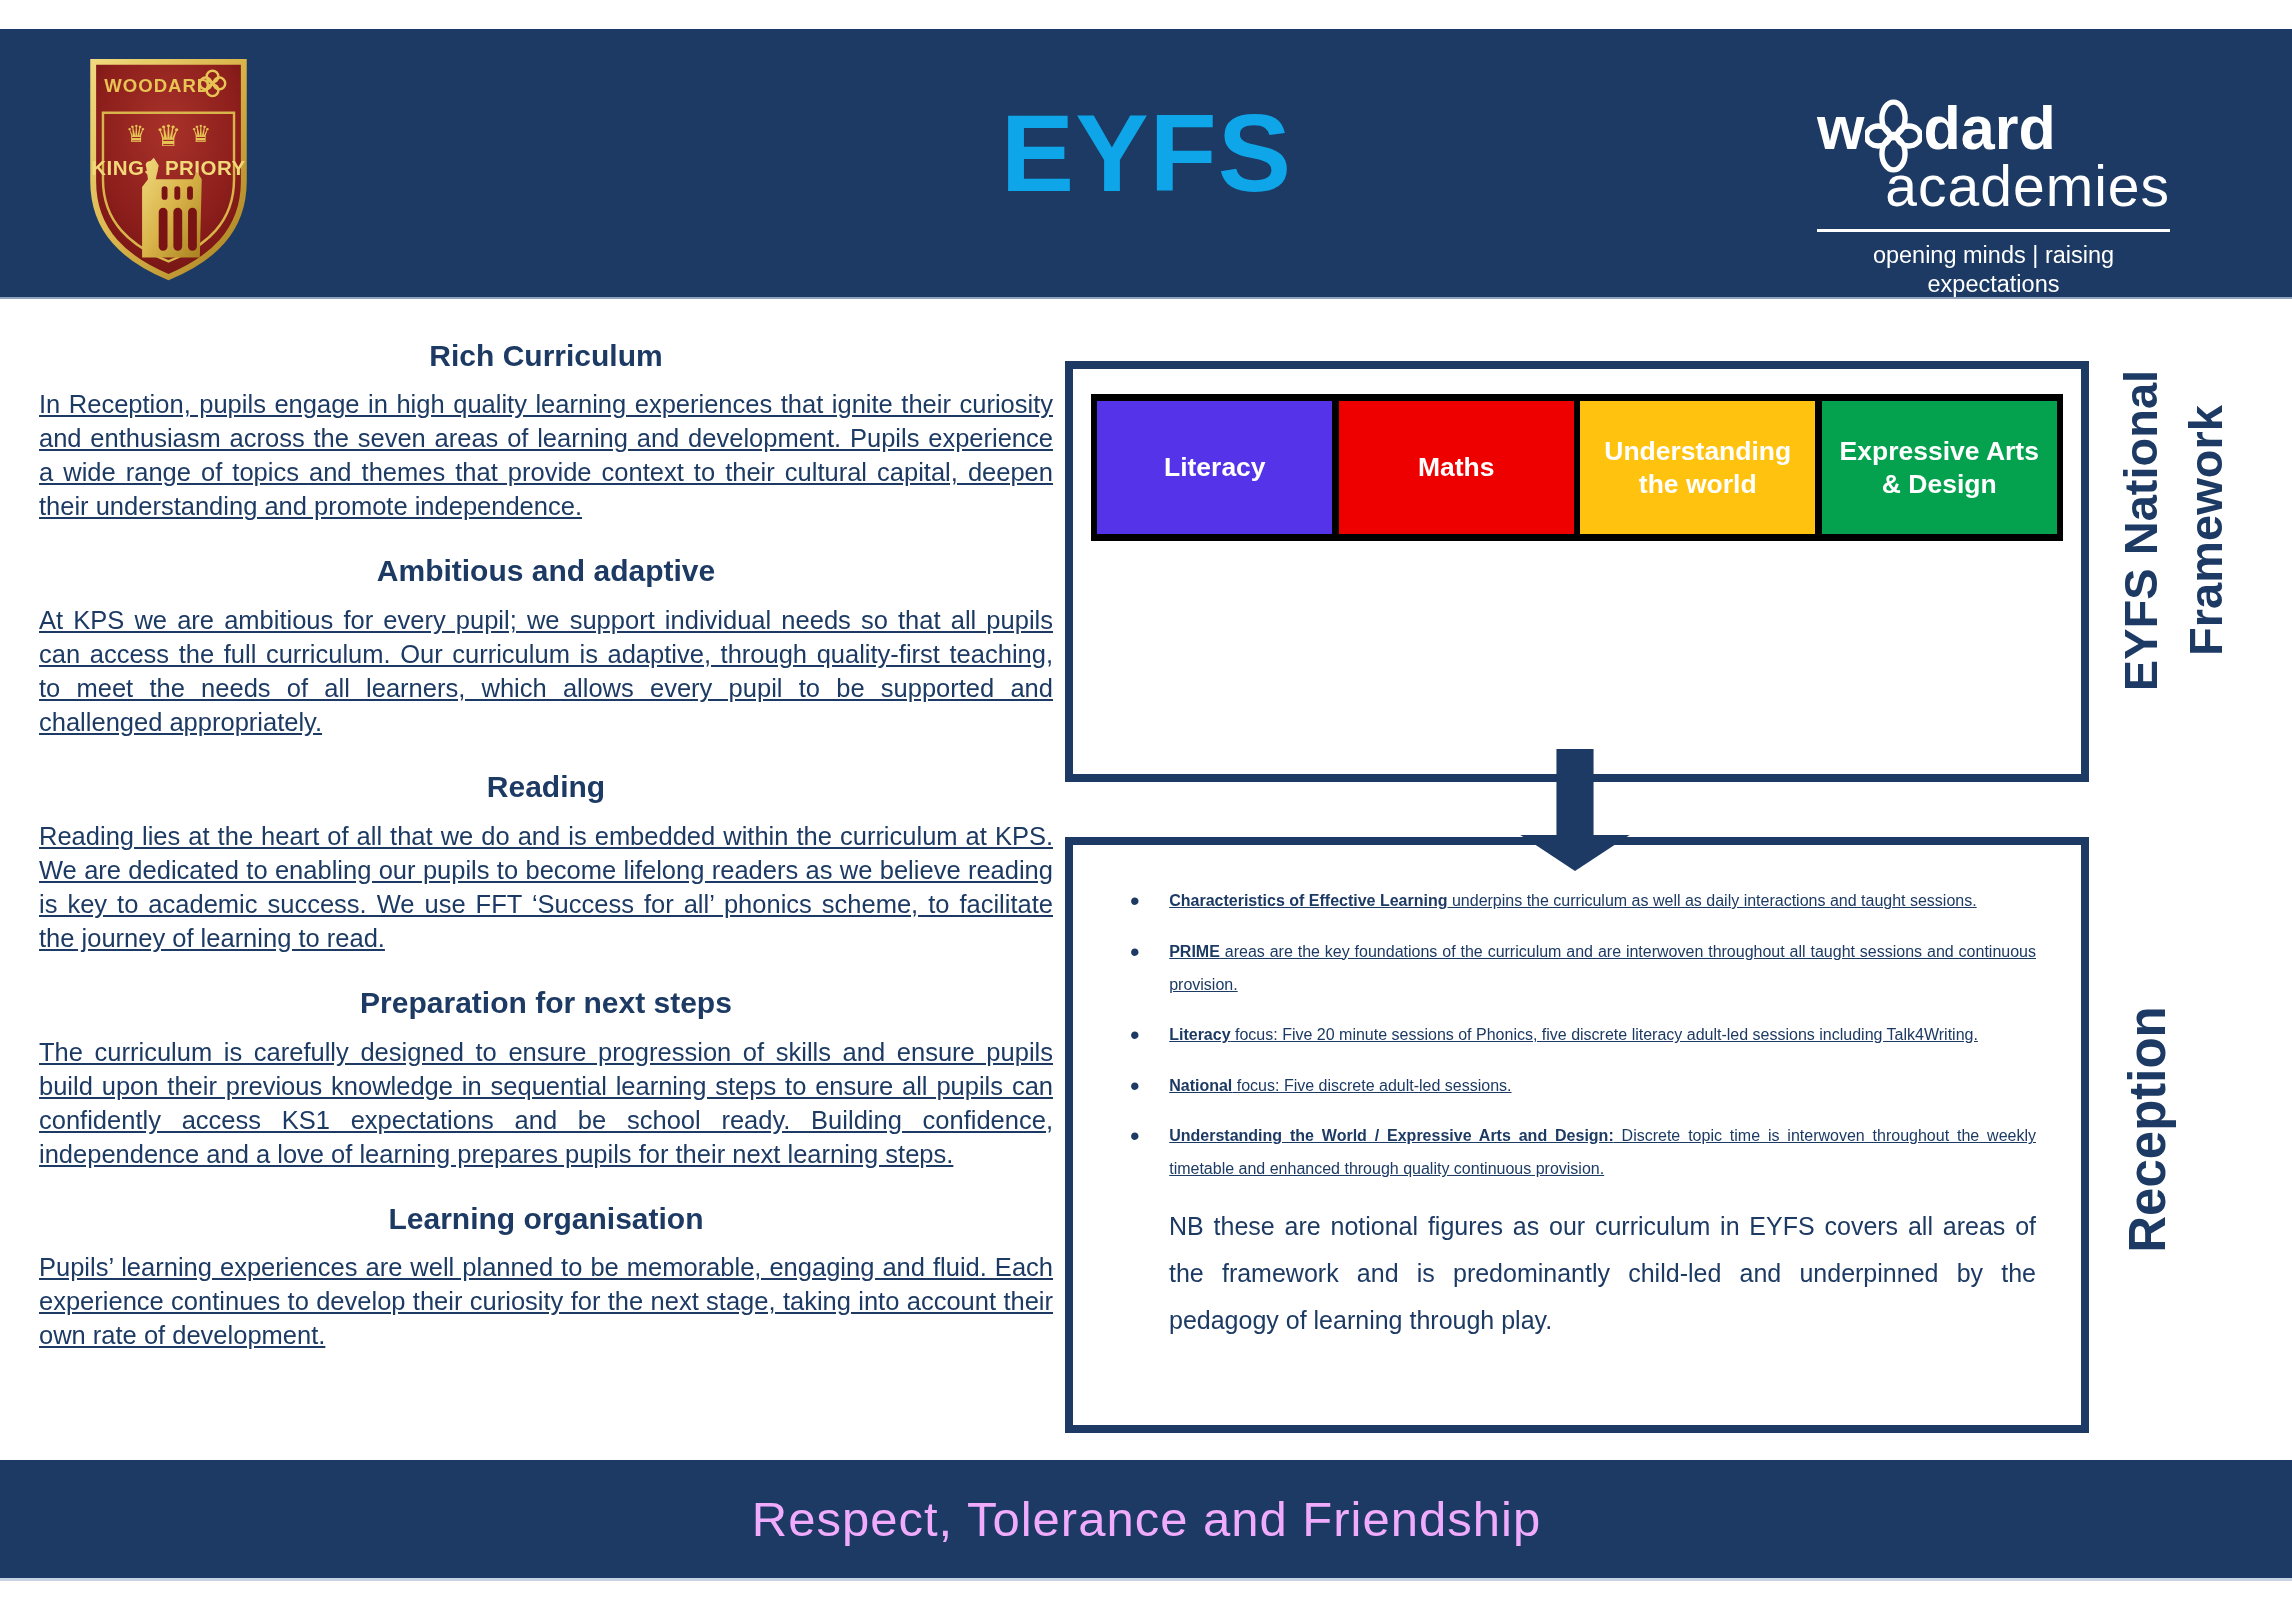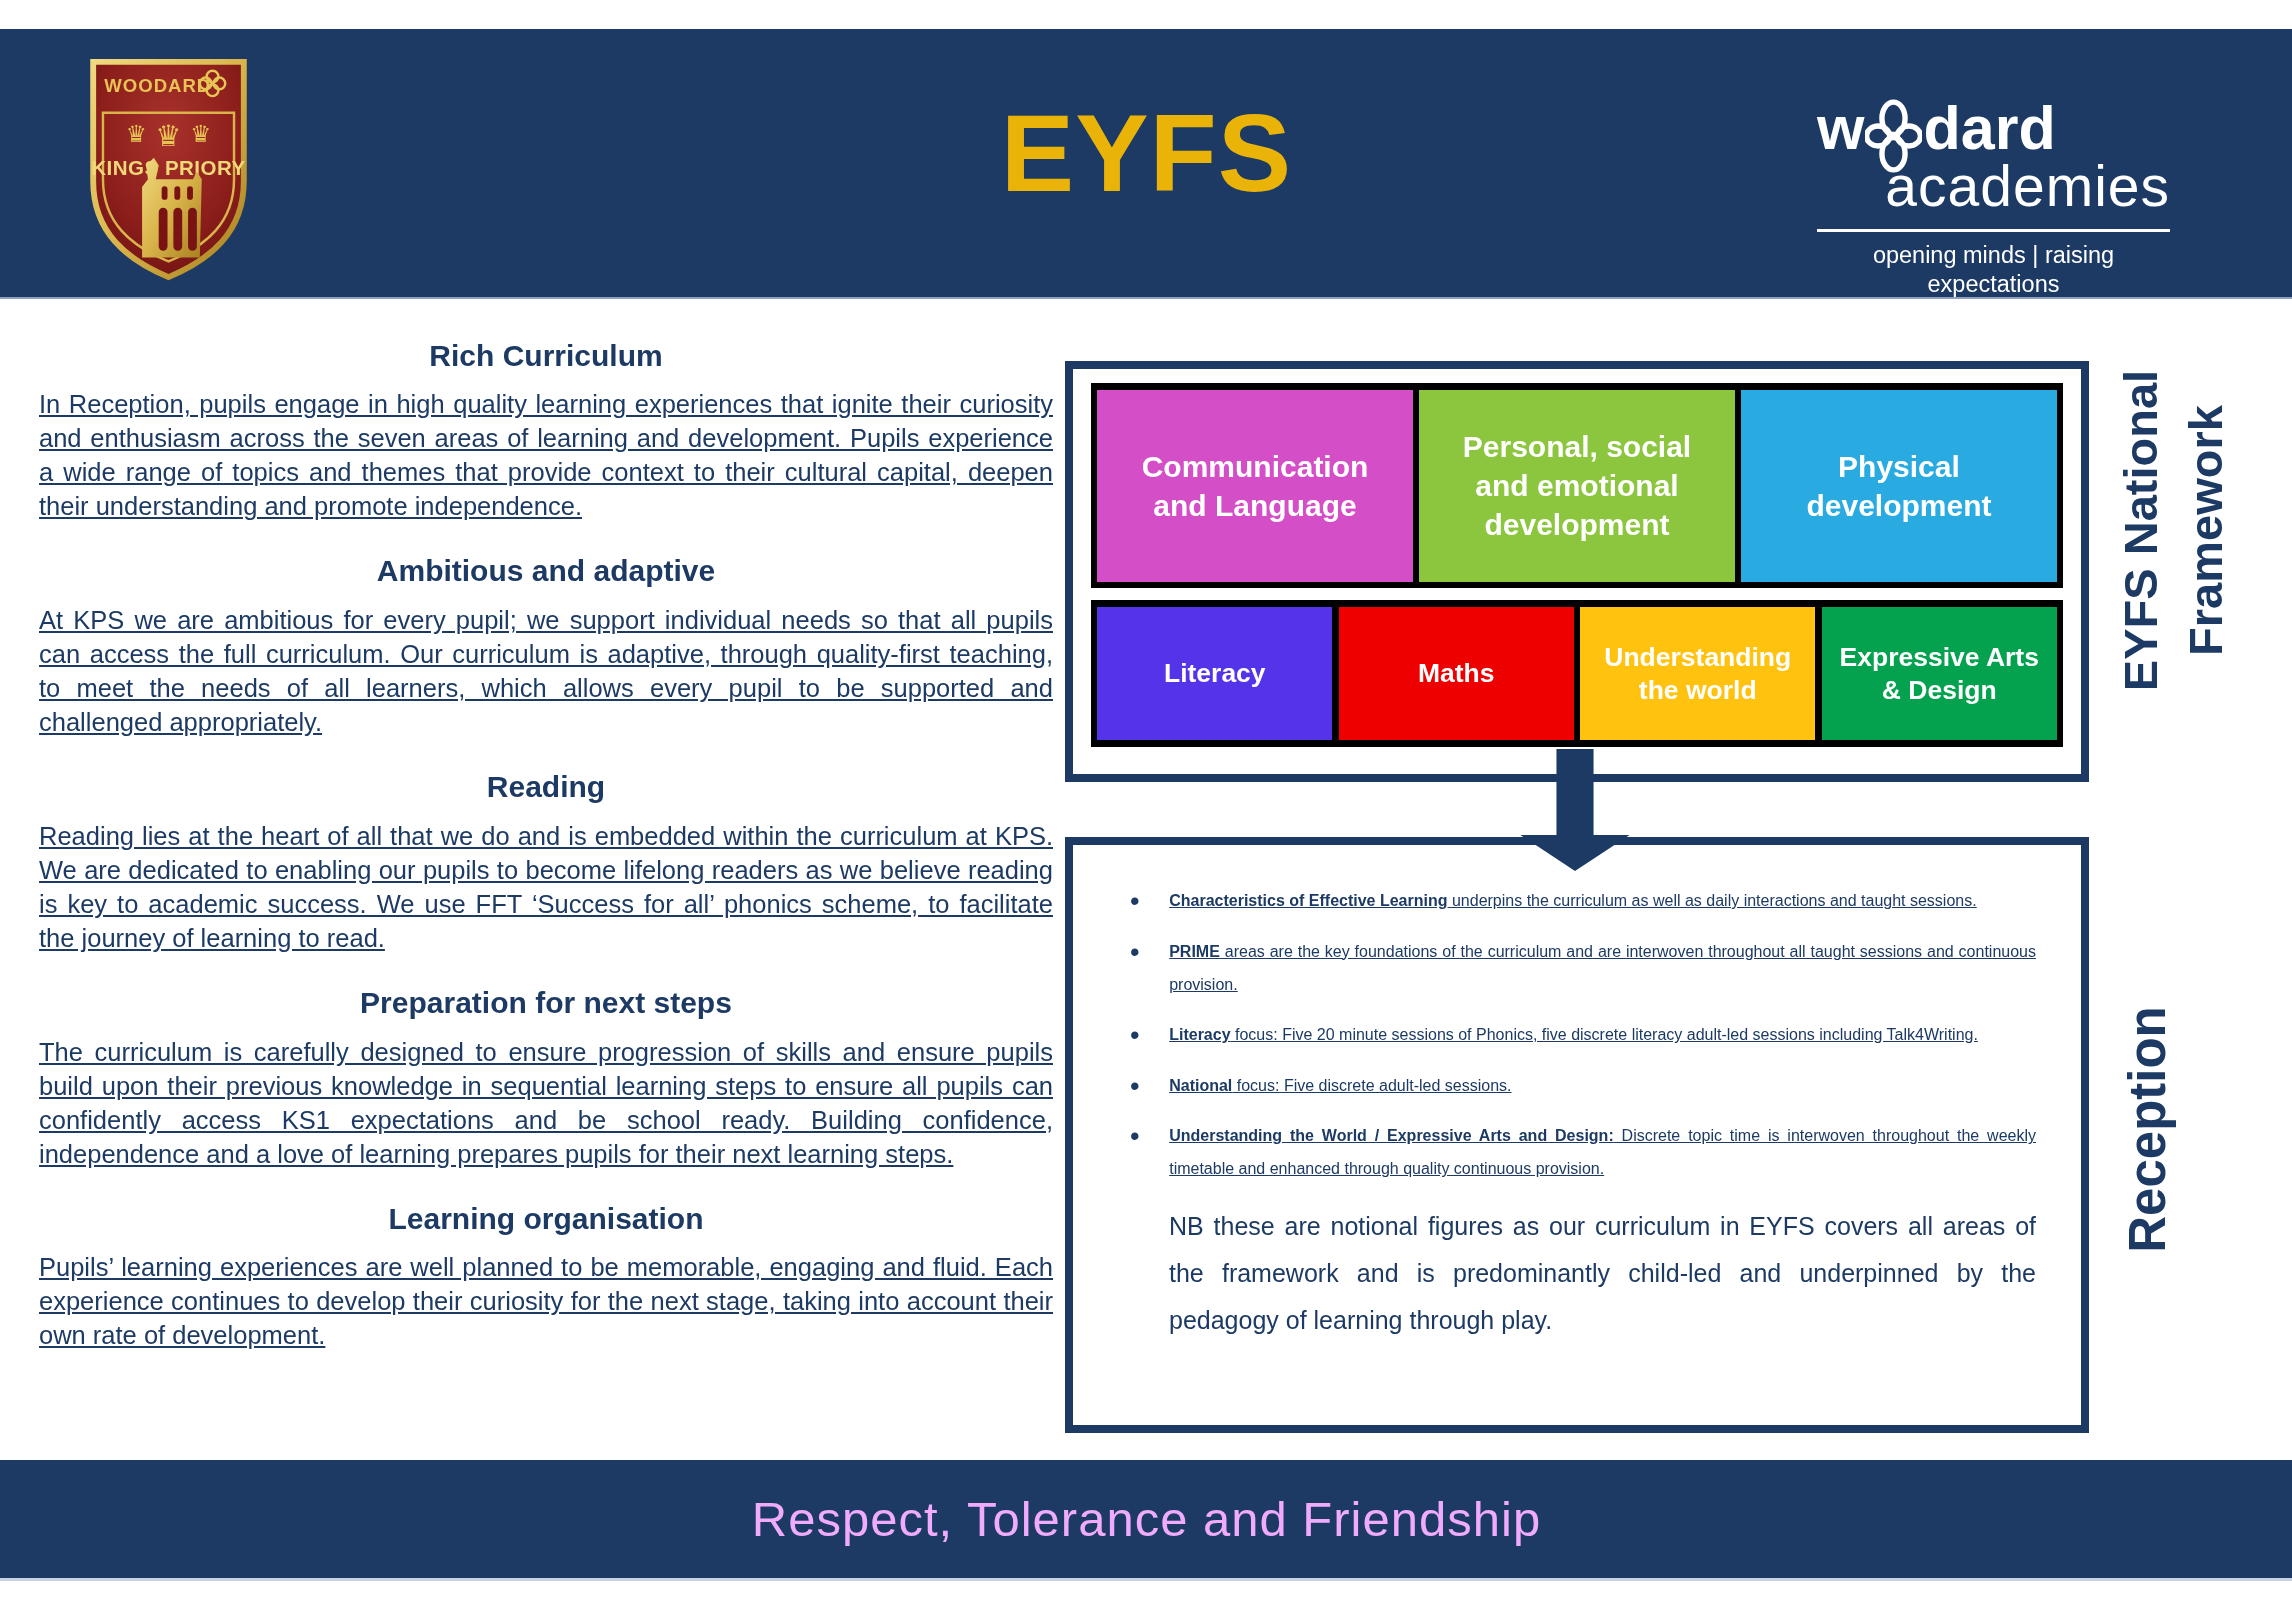--- a/index.html
+++ b/index.html
@@ -12,21 +12,21 @@
 
   
   .header{
     left:0;top:29px;width:2293px;height:268px;
     background:#1C3A63;border-bottom:2.9px solid #8FA2C0;
   }
   .crest{left:56px;top:29px;width:163px;height:223px;margin-left:31px;}
   .crest svg{width:100%;height:100%;display:block;}
   .page-title{
     left:0;top:63px;width:2293px;text-align:center;
-    font-size:110px;font-weight:bold;color:#eab308;line-height:1.1;
+    font-size:110px;font-weight:bold;color:#0ea5e9;line-height:1.1;
     letter-spacing:1px;
   }
   .brand{right:123px;top:57px;width:353px;color:#ffffff;}
   .brand-line1{display:flex;align-items:center;justify-content:flex-start;
     font-size:61px;font-weight:bold;line-height:1;}
   .brand-q4{width:57px;height:84px;margin:0 1px;position:relative;top:7.8px;}
   .brand-line2{text-align:right;font-size:57px;font-weight:normal;
     line-height:1;margin-top:-11.8px;letter-spacing:1px;}
   .brand-rule{height:2.9px;background:#ffffff;margin:13.7px 0 8.8px 0;}
   .brand-tag{font-size:23.5px;text-align:center;line-height:1.25;font-weight:normal;}
@@ -182,25 +182,20 @@
     <h3>Preparation for next steps</h3>
     <p>The curriculum is carefully designed to ensure progression of skills and ensure pupils build upon their previous knowledge in sequential learning steps to ensure all pupils can confidently access KS1 expectations and be school ready. Building confidence, independence and a love of learning prepares pupils for their next learning steps.</p>
   </section>
   <section>
     <h3>Learning organisation</h3>
     <p>Pupils’ learning experiences are well planned to be memorable, engaging and fluid.  Each experience continues to develop their curiosity for the next stage, taking into account their own rate of development.</p>
   </section>
 </div>
 
 <div class="abs fw-box">
-  <div class="fw-row fw-row1">
-    <div class="fw-block" style="background: rgb(212, 79, 199);">Communication and Language</div>
-    <div class="fw-block" style="background: rgb(140, 198, 63);">Personal, social and emotional development</div>
-    <div class="fw-block" style="background: rgb(41, 171, 226);">Physical development</div>
-  </div>
   <div class="fw-row fw-row2">
     <div class="fw-block" style="background: rgb(85, 51, 232);">Literacy</div>
     <div class="fw-block" style="background: rgb(238, 0, 0);">Maths</div>
     <div class="fw-block" style="background: rgb(255, 194, 14);">Understanding the world</div>
     <div class="fw-block" style="background: rgb(4, 162, 79);">Expressive Arts &amp; Design</div>
   </div>
 </div>
 
 <svg class="abs down-arrow" viewBox="0 0 112 126">
   <rect x="37" y="0" width="38" height="90" fill="#1C3A63"></rect>

